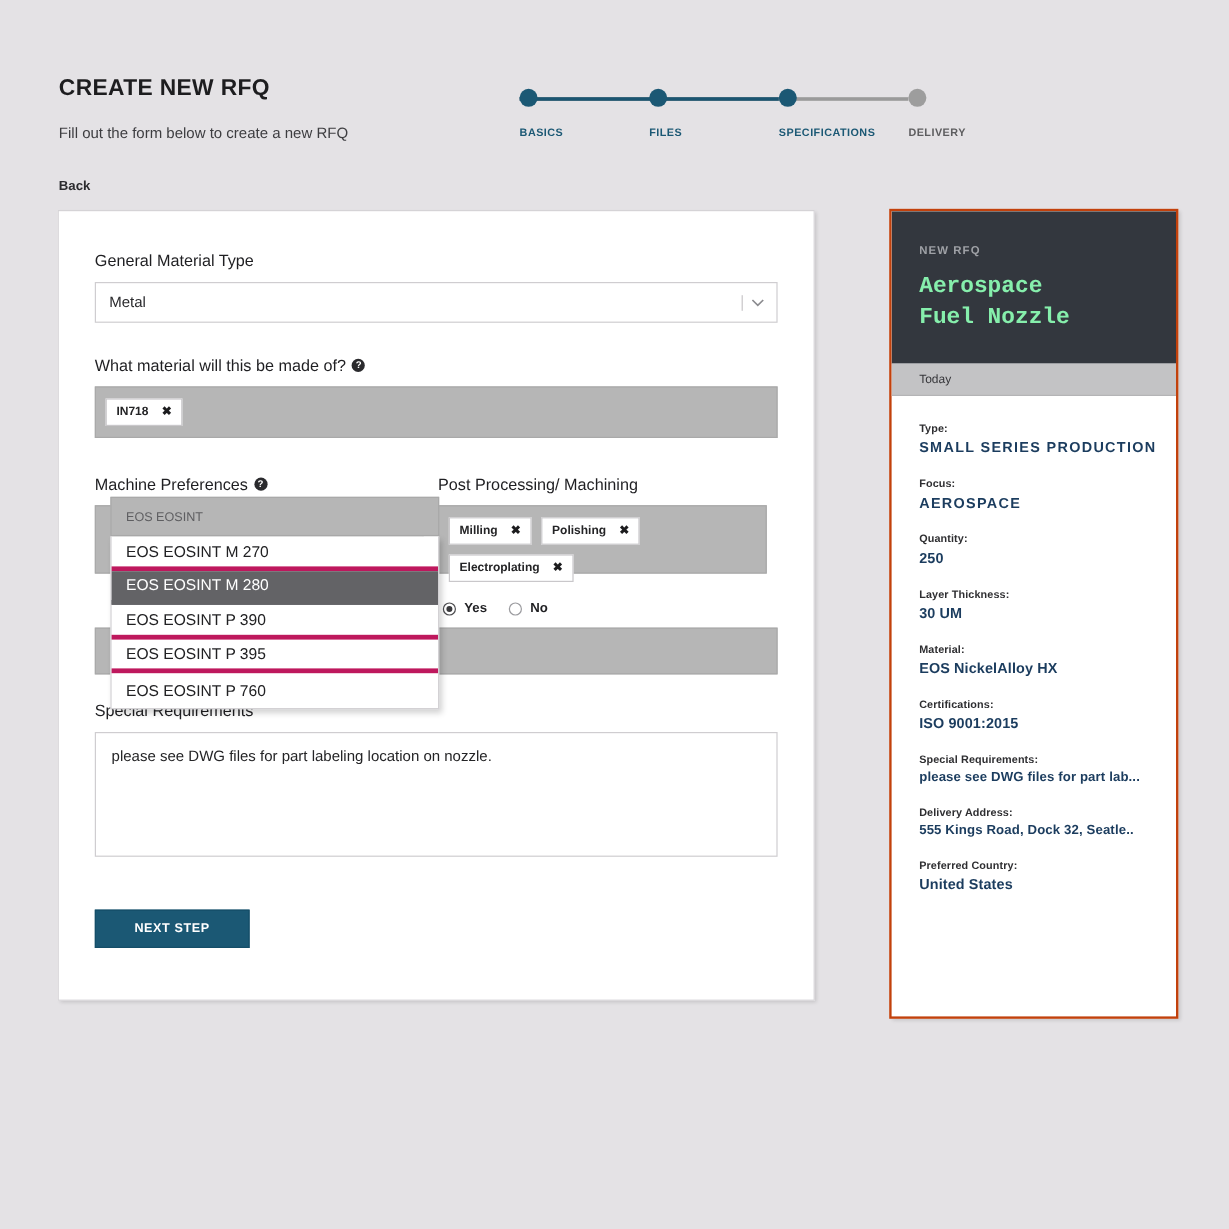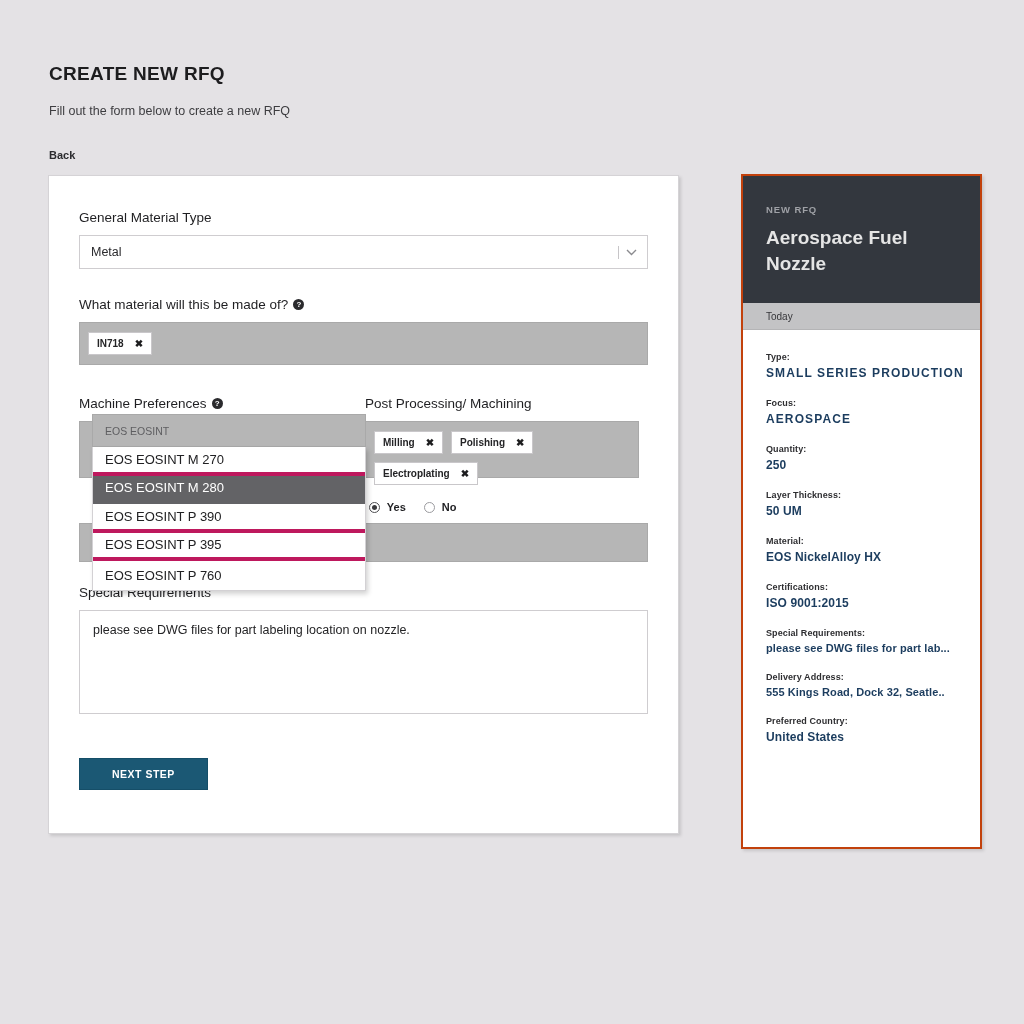--- a/index.html
+++ b/index.html
@@ -273,23 +273,24 @@
   .side-kicker {
     font-size: 9.5px;
     font-weight: bold;
     letter-spacing: 0.9px;
     color: #9fa1a6;
     margin-bottom: 10px;
   }
   .side-title {
     font-size: 19px;
     font-weight: bold;
-    color: #e5e5e5;
+    color: #86efac;
     line-height: 1.38;
     max-width: 150px;
+    font-family: Liberation Mono, monospace;
   }
   .side-today {
     background: #c3c3c5;
     height: 26px;
     display: flex; align-items: center;
     padding-left: 23px;
     font-size: 10px;
     color: #36363a;
     border-bottom: 1px solid #b4b4b6;
   }
@@ -313,20 +314,41 @@
 </style>
 </head>
 <body>
 
 <div class="page">
 
   <div class="page-title">CREATE NEW RFQ</div>
   <div class="page-subtitle">Fill out the form below to create a new RFQ</div>
   <div class="back-link">Back</div>
 
+  <div class="stepper">
+    <div class="stepper-track"></div>
+    <div class="stepper-track-done" style="width:216px;"></div>
+
+    <div class="step active" style="left:8px;">
+      <div class="step-dot"></div>
+      <div class="step-label">BASICS</div>
+    </div>
+    <div class="step active" style="left:116px;">
+      <div class="step-dot"></div>
+      <div class="step-label">FILES</div>
+    </div>
+    <div class="step active" style="left:224px;">
+      <div class="step-dot"></div>
+      <div class="step-label">SPECIFICATIONS</div>
+    </div>
+    <div class="step" style="left:332px;">
+      <div class="step-dot"></div>
+      <div class="step-label">DELIVERY</div>
+    </div>
+  </div>
 
   <div class="form-card">
     <div class="form-inner">
 
       
       <div class="field-label">
         <span>General Material Type</span>
       </div>
       <div class="select-box">
         <span class="select-value">Metal</span>
@@ -442,21 +464,21 @@
       <div class="side-row">
         <div class="side-row-label">Focus:</div>
         <div class="side-row-value spaced">AEROSPACE</div>
       </div>
       <div class="side-row">
         <div class="side-row-label">Quantity:</div>
         <div class="side-row-value">250</div>
       </div>
       <div class="side-row">
         <div class="side-row-label">Layer Thickness:</div>
-        <div class="side-row-value">50 UM</div>
+        <div class="side-row-value">30 UM</div>
       </div>
       <div class="side-row">
         <div class="side-row-label">Material:</div>
         <div class="side-row-value">EOS NickelAlloy HX</div>
       </div>
       <div class="side-row">
         <div class="side-row-label">Certifications:</div>
         <div class="side-row-value">ISO 9001:2015</div>
       </div>
       <div class="side-row">

